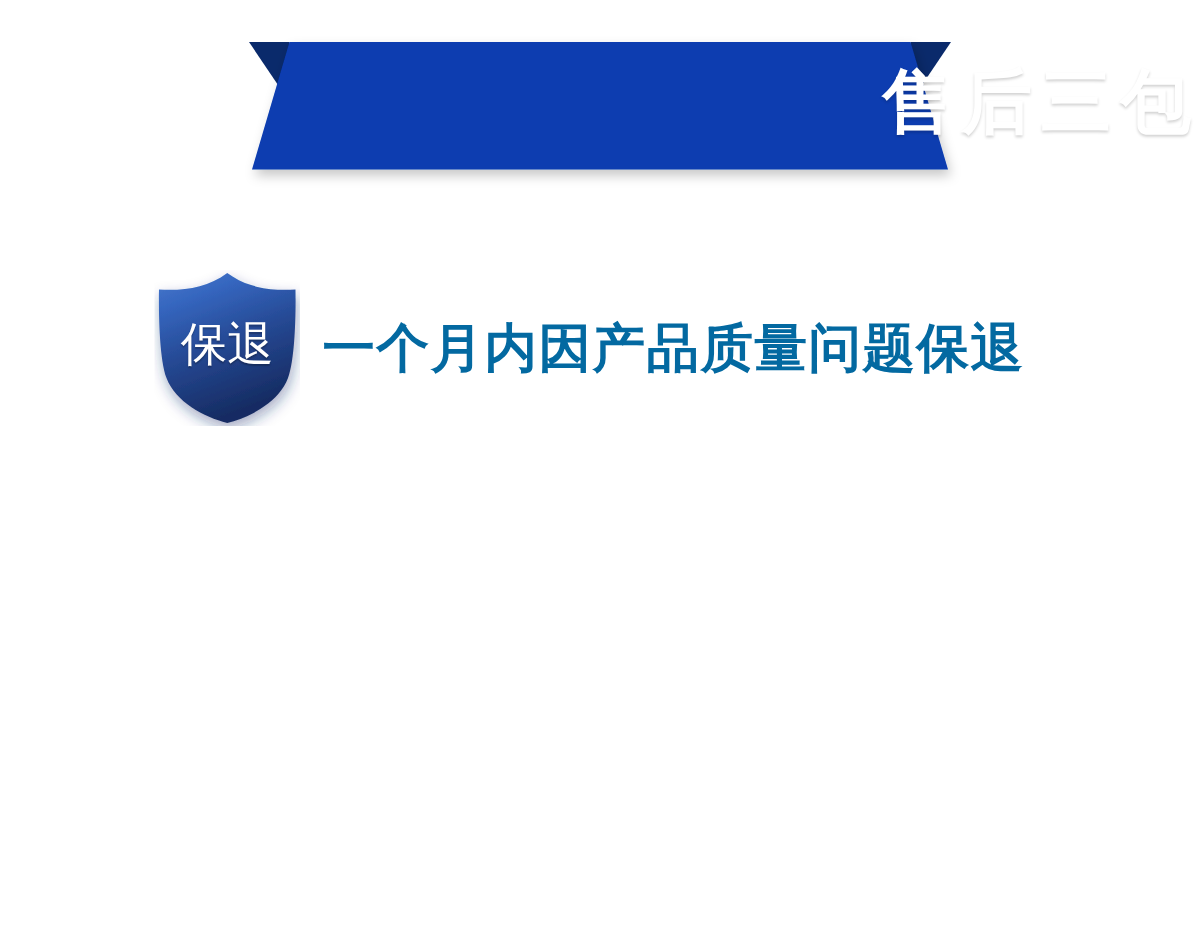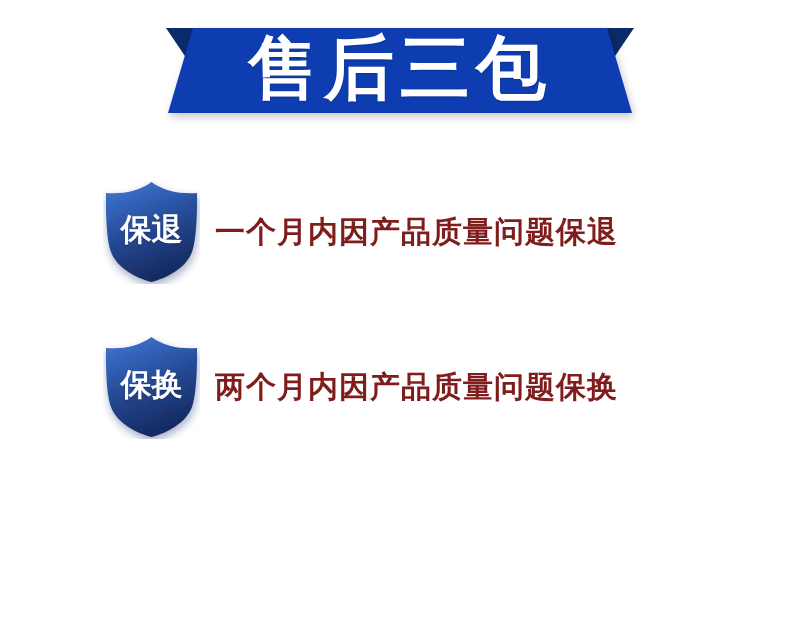--- a/index.html
+++ b/index.html
@@ -27,23 +27,23 @@
     position: absolute;
     left: 0;
     top: 0;
     display: block;
   }
   .banner-title {
     position: absolute;
     left: 0;
     top: 32px;
     width: 800px;
-    text-align: center;
+    text-align: right;
     color: #ffffff;
-    font-size: 70px;
+    font-size: 47px;
     font-weight: bold;
     letter-spacing: 6px;
     line-height: 72px;
     white-space: nowrap;
     text-shadow: 0 1px 2px rgba(0,0,0,0.18);
   }
 
   
   .rows {
     position: absolute;
@@ -72,36 +72,36 @@
     position: absolute;
     left: 0;
     top: 0;
     width: 97px;
     height: 104px;
     display: flex;
     align-items: center;
     justify-content: center;
     color: #ffffff;
     font-size: 31px;
-    font-weight: bold;
+    font-weight: normal;
     letter-spacing: 0px;
     line-height: 1;
     padding-bottom: 6px;
     box-sizing: border-box;
     text-shadow: 0 1px 1px rgba(0,0,0,0.25);
   }
   .row-text {
     position: absolute;
     left: 215px;
     top: 12px;
     height: 104px;
     display: flex;
     align-items: center;
-    color: #7f1d1d;
-    font-size: 30px;
+    color: #0369a1;
+    font-size: 35px;
     font-weight: bold;
     letter-spacing: 1px;
     white-space: nowrap;
   }
 </style>
 </head>
 <body>
 
 <div class="banner-wrap">
   <svg class="banner-svg" width="800" height="140" viewBox="0 0 800 140">
@@ -139,38 +139,18 @@
         <path d="M48.5,2 C62,12 78,14 94,13 C94,13 95,56 89,72
                  C83,88 64,98 48.5,102 C33,98 14,88 8,72
                  C2,56 3,13 3,13 C19,14 35,12 48.5,2 Z" fill="url(#shieldGrad1)" filter="url(#shieldShadow1)"></path>
       </svg>
       <div class="badge-label">保退</div>
     </div>
     <div class="row-text">一个月内因产品质量问题保退</div>
   </div>
 
   <div class="row">
-    <div class="badge">
-      <svg width="97" height="104" viewBox="0 0 97 104">
-        <defs>
-          <linearGradient id="shieldGrad2" x1="0" y1="0" x2="0.35" y2="1">
-            <stop offset="0%" stop-color="#4A79CC"></stop>
-            <stop offset="22%" stop-color="#3566BF"></stop>
-            <stop offset="60%" stop-color="#24468F"></stop>
-            <stop offset="100%" stop-color="#162C63"></stop>
-          </linearGradient>
-          <filter id="shieldShadow2" x="-30%" y="-20%" width="170%" height="150%">
-            <feDropShadow dx="1" dy="4" stdDeviation="4.5" flood-color="#17326e" flood-opacity="0.40"></feDropShadow>
-          </filter>
-        </defs>
-        <path d="M48.5,2 C62,12 78,14 94,13 C94,13 95,56 89,72
-                 C83,88 64,98 48.5,102 C33,98 14,88 8,72
-                 C2,56 3,13 3,13 C19,14 35,12 48.5,2 Z" fill="url(#shieldGrad2)" filter="url(#shieldShadow2)"></path>
-      </svg>
-      <div class="badge-label">保换</div>
-    </div>
-    <div class="row-text">两个月内因产品质量问题保换</div>
   </div>
 
   <div class="row">
   </div>
 
 </div>
 
 </body></html>

